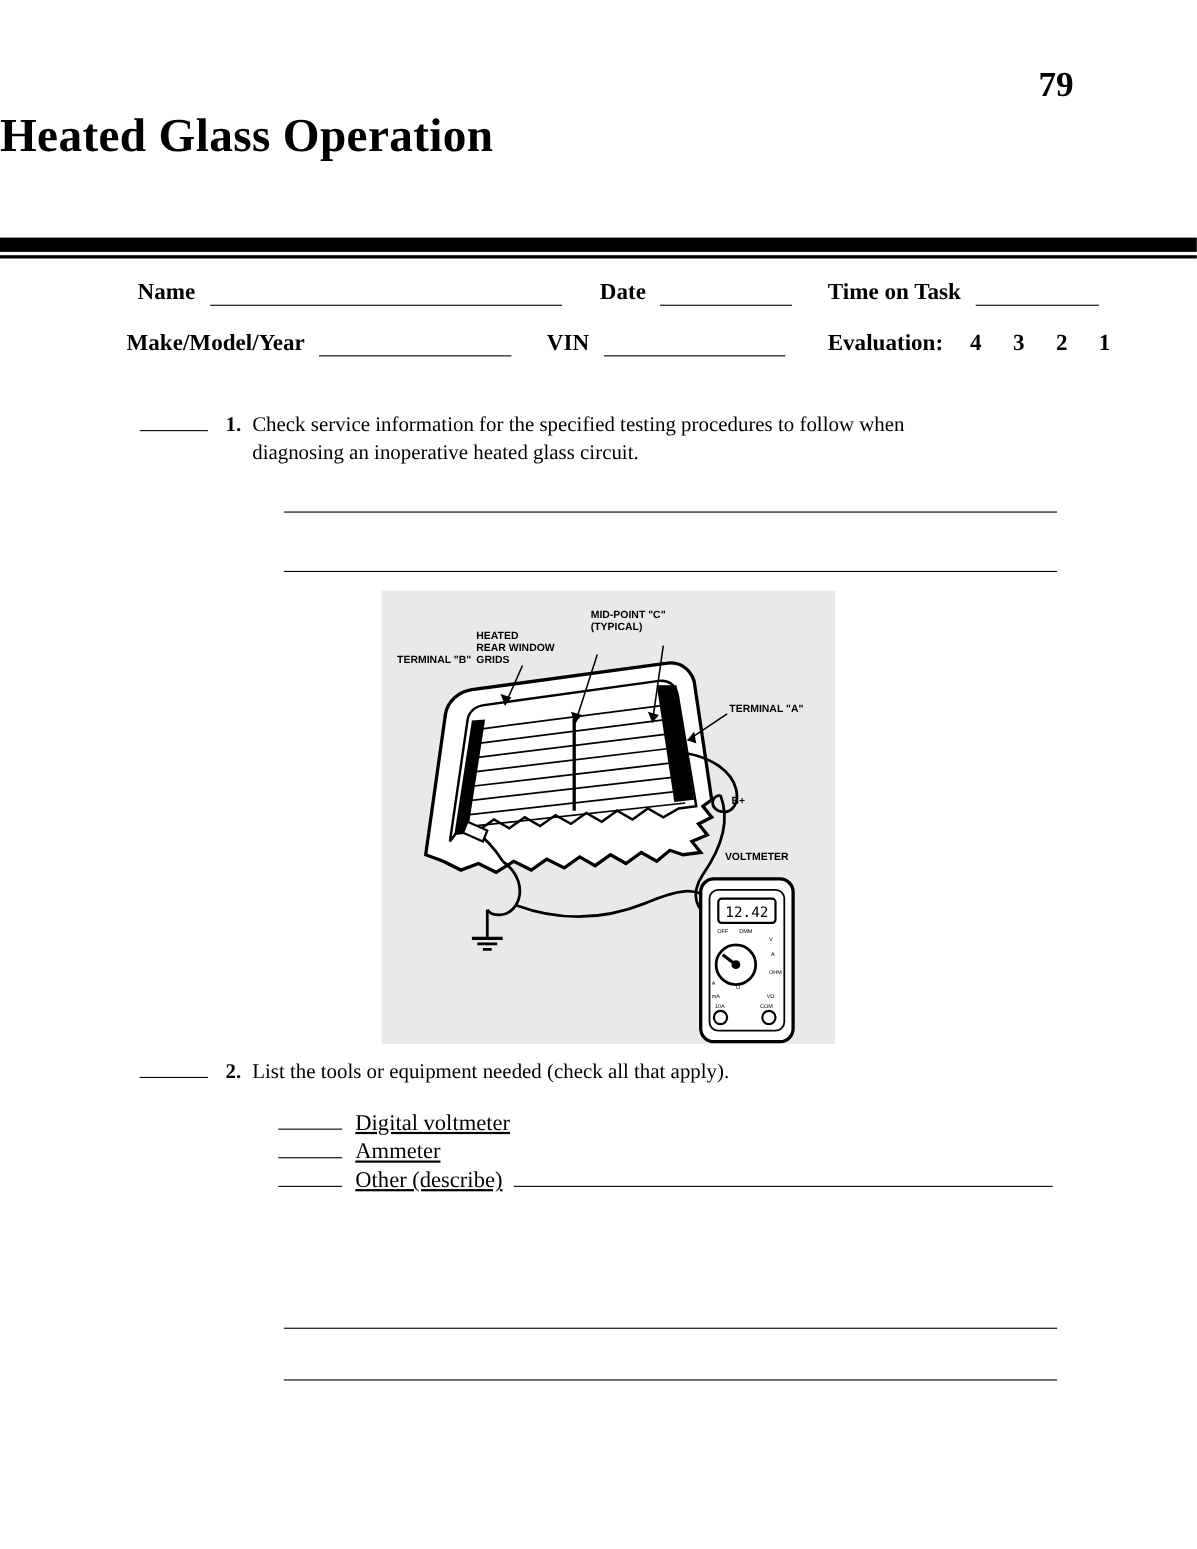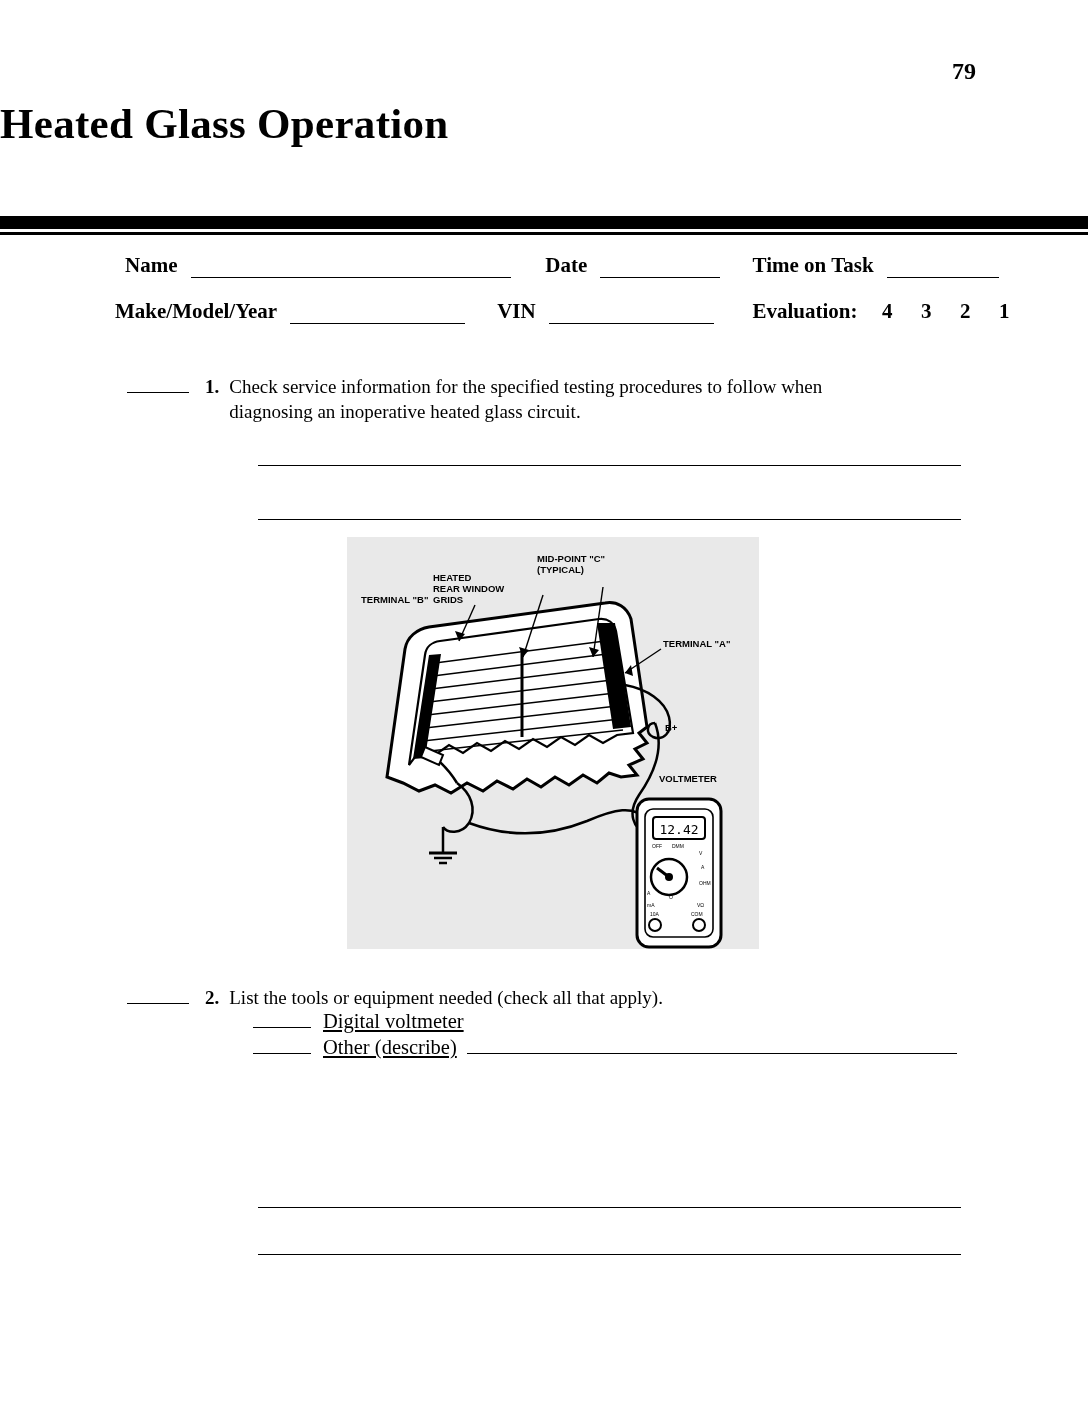--- a/index.html
+++ b/index.html
@@ -16,21 +16,21 @@
     overflow: hidden;
   }
   .page {
     position: absolute;
     inset: 0;
   }
   .page-number {
     position: absolute;
     top: 58px;
     right: 112px;
-    font-size: 24px;
+    font-size: 32px;
     font-weight: bold;
     font-family: "Liberation Serif", serif;
   }
   .doc-title {
     position: absolute;
     top: 99px;
     left: 0;
     width: 100%;
     text-align: left;
     font-size: 43px;
@@ -98,21 +98,21 @@
     font-weight: bold;
     margin-right: 10px;
   }
   .item-text {
     display: inline-block;
     vertical-align: top;
     width: 680px;
   }
 
   .item1 { top: 374px; left: 127px; }
-  .item2 { top: 985px; left: 127px; }
+  .item2 { top: 962px; left: 127px; }
   .item3 { top: 1133px; left: 127px; }
 
   .answer-line {
     position: absolute;
     border-bottom: 1.6px solid #000;
     height: 0;
   }
 
   
   .checklist {
@@ -303,20 +303,23 @@
 
   <div class="item item2">
     <span class="blank"></span><span class="num">2.</span><span>List the tools or equipment needed (check all that apply).</span>
   </div>
 
   <div class="checklist">
     <span class="crow">
       <span class="cblank"></span><span>Digital voltmeter</span>
     </span>
     <span class="crow">
+      <span class="cblank"></span><span>Ammeter</span>
+    </span>
+    <span class="crow">
       <span class="cblank"></span><span>Other (describe)</span><span class="otherline"></span>
     </span>
   </div>
 
 
   <div class="answer-line" style="top:1207px;left:258px;width:703px;"></div>
   <div class="answer-line" style="top:1254px;left:258px;width:703px;"></div>
 
 </div>
 

